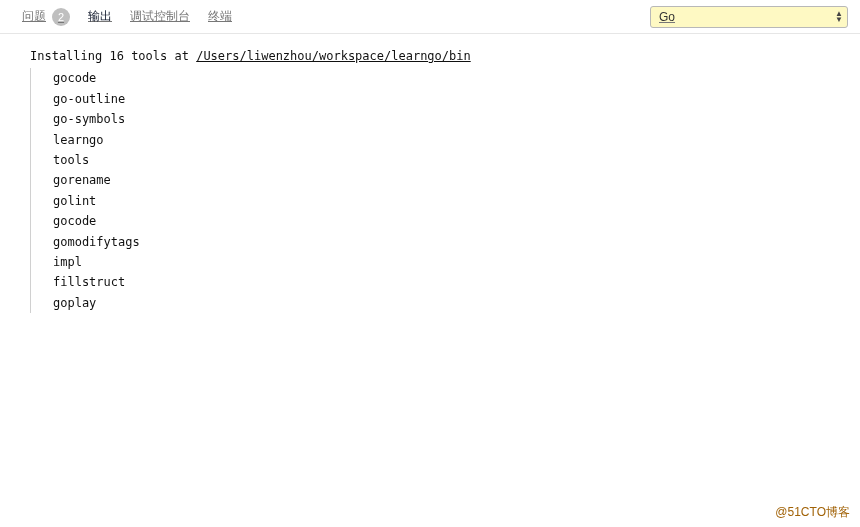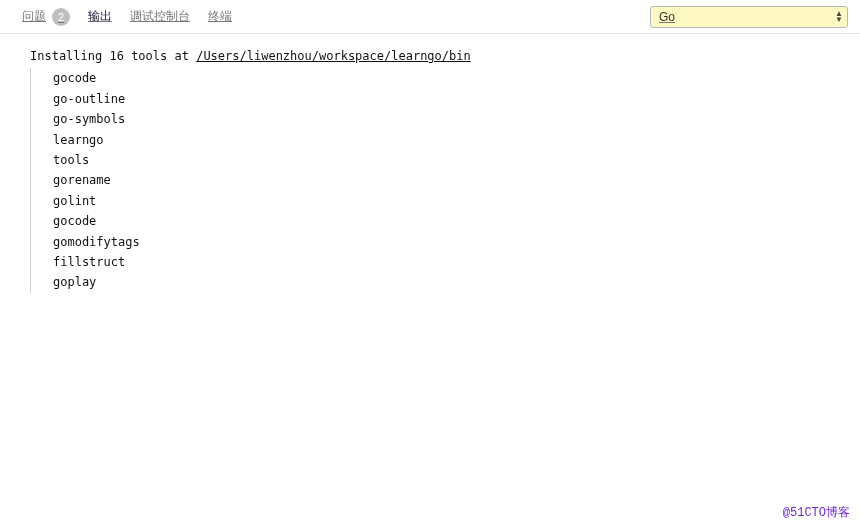--- a/index.html
+++ b/index.html
@@ -57,22 +57,22 @@
   .install-line { white-space: pre; }
   .path { text-decoration: underline; }
   .tool-list {
     margin-top: 2px;
     padding-left: 22px;
     border-left: 1px solid #d0d0d0;
   }
   .tool-item { white-space: pre; }
   .watermark {
     position: absolute; right: 10px; bottom: 6px;
-    font-size: 12px; color: #6d28d9;
-    font-family: Liberation Mono, monospace;
+    font-size: 12px; color: #a16207;
+    font-family: Liberation Sans, sans-serif;
   }
 </style>
 </head>
 <body>
 
 <div class="panel-header">
   <div class="tabs">
     <div class="tab">
       <span>问题</span>
       <span class="badge">2</span>
@@ -102,18 +102,19 @@
   <div class="tool-list">
       <div class="tool-item">gocode</div>
       <div class="tool-item">go-outline</div>
       <div class="tool-item">go-symbols</div>
       <div class="tool-item">learngo</div>
       <div class="tool-item">tools</div>
       <div class="tool-item">gorename</div>
       <div class="tool-item">golint</div>
       <div class="tool-item">gocode</div>
       <div class="tool-item">gomodifytags</div>
+      <div class="tool-item">impl</div>
       <div class="tool-item">fillstruct</div>
       <div class="tool-item">goplay</div>
     </div>
 </div>
 
 <div class="watermark">@51CTO博客</div>
 
 </body></html>

